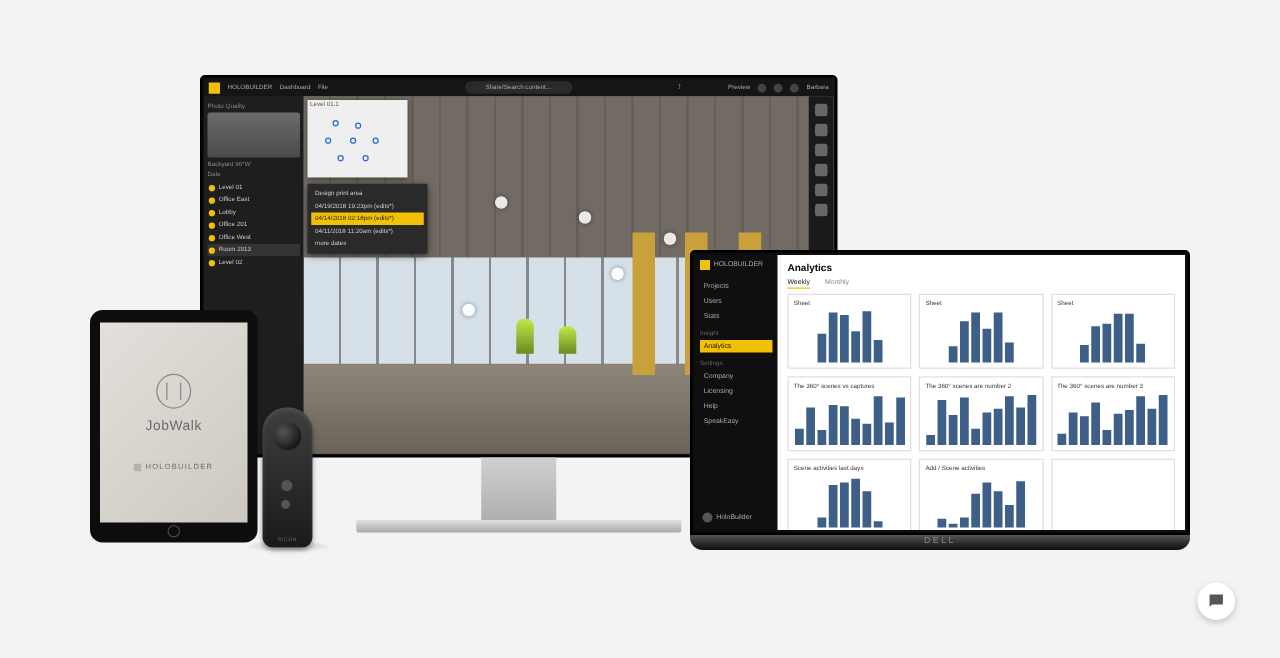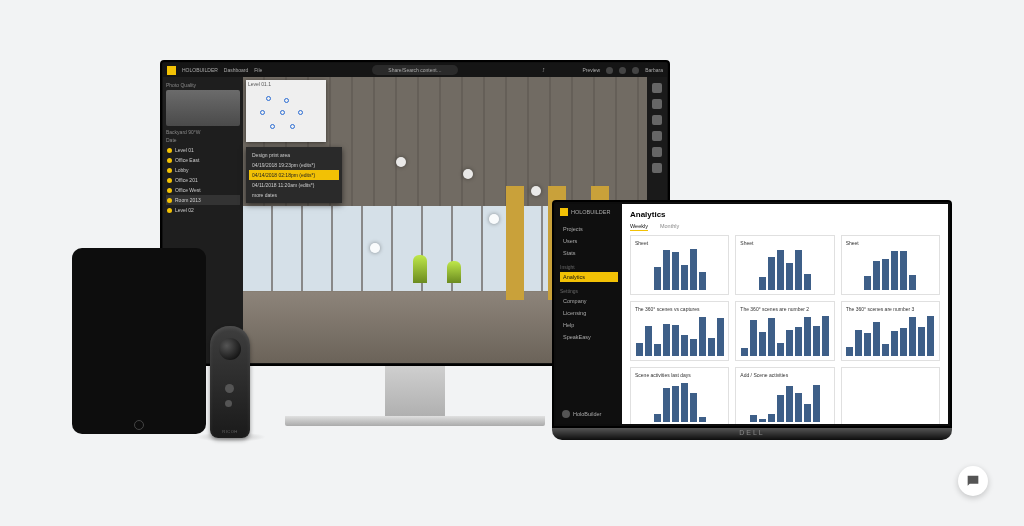--- a/index.html
+++ b/index.html
@@ -453,20 +453,30 @@
             </div>
           </div>
       </div>
 
     </div>
   </div>
   <div class="laptop-base">DELL</div>
 </div>
 
 <div class="tablet">
+  <div class="tablet-screen">
+    <div class="jw-icon">
+        <div class="jw-feet"></div>
+      </div>
+    <div class="app">JobWalk</div>
+    <div class="brand">
+      <span class="mini-sq"></span>
+      <span>HOLOBUILDER</span>
+    </div>
+  </div>
   <div class="tablet-home"></div>
 </div>
 
 <div class="cam-shadow"></div>
 <div class="camera">
   <div class="cam-lens"></div>
   <div class="cam-btn" style="top:58px;left:15px"></div>
   <div class="cam-btn" style="top:74px;left:15px;width:7px;height:7px"></div>
   <div class="cam-label">RICOH</div>
 </div>

